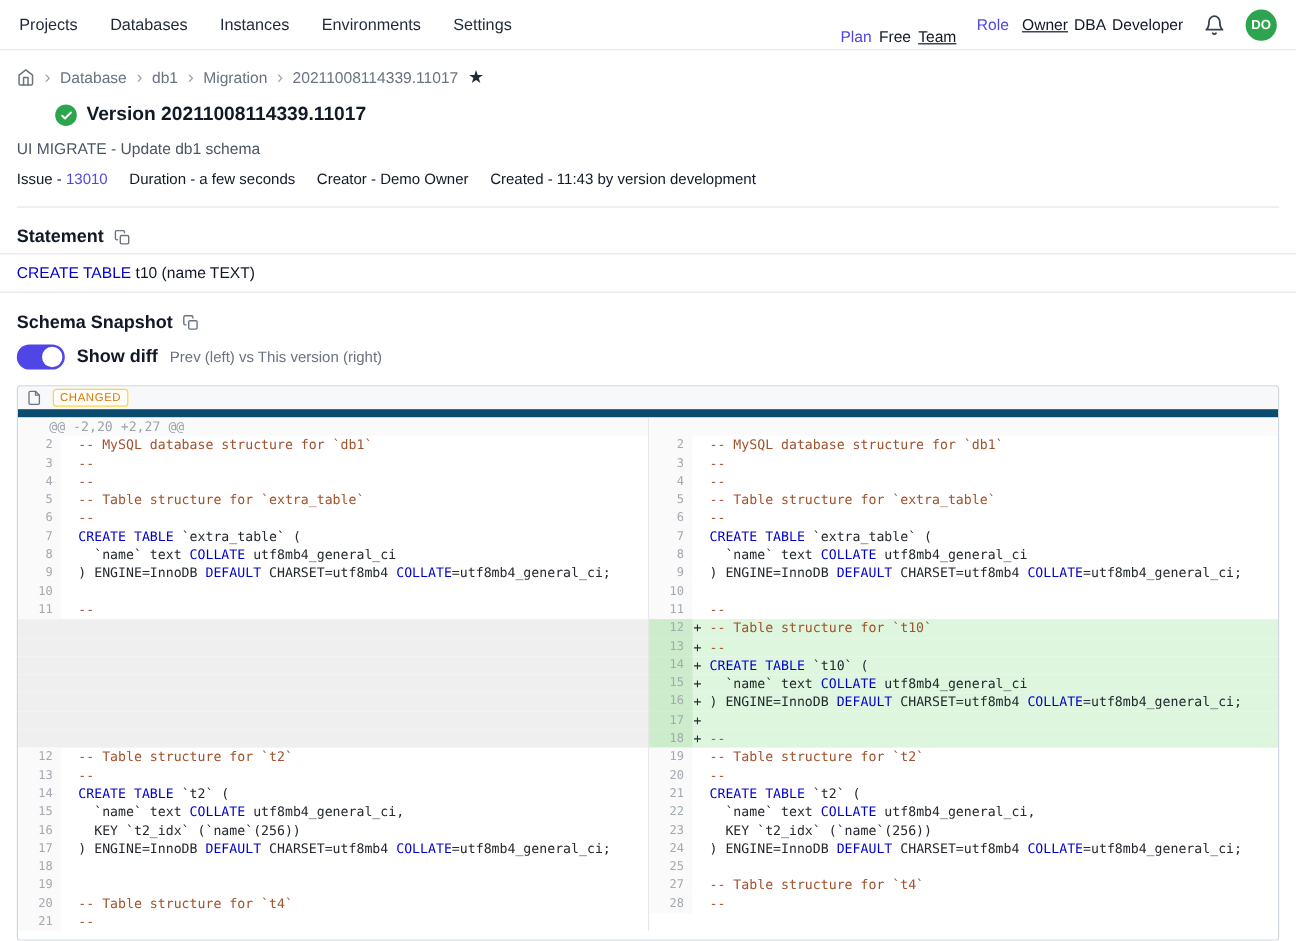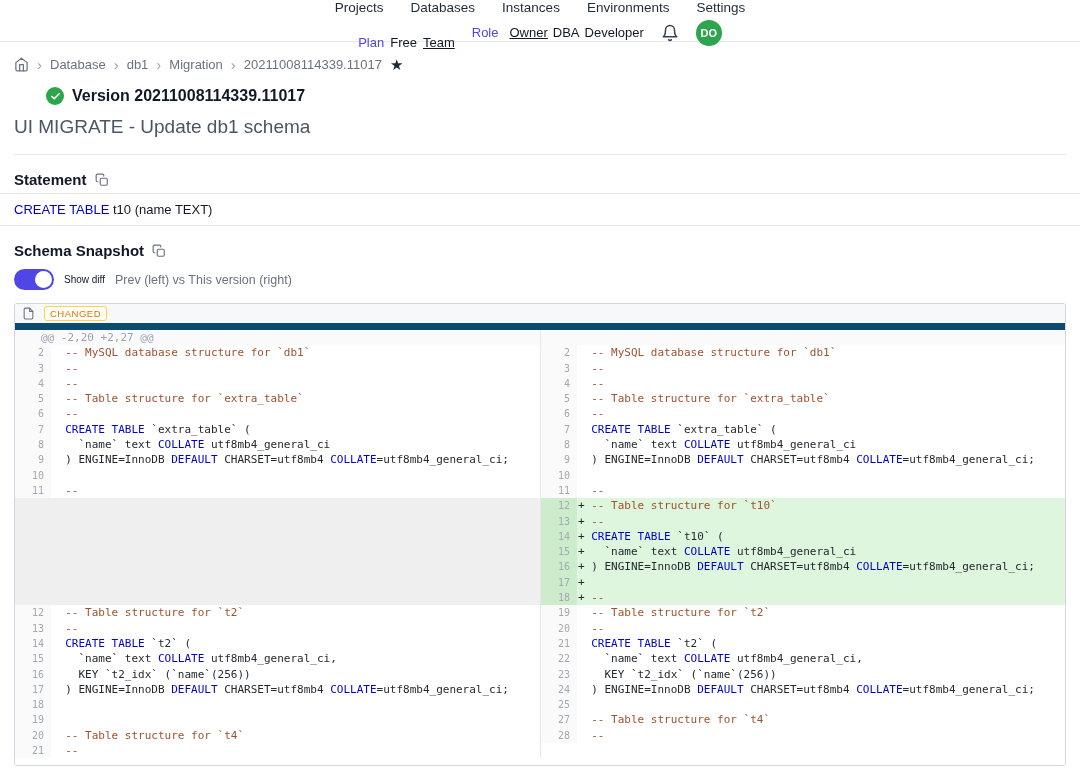--- a/index.html
+++ b/index.html
@@ -8,21 +8,21 @@
     font-family: "Liberation Sans", sans-serif;
     background: #ffffff;
     color: #111827;
     overflow: hidden;
   }
   a { text-decoration: none; color: inherit; cursor: pointer; }
 
   
   .topnav {
     height: 42px; display: flex; align-items: center; justify-content: space-between;
-    padding: 0 16px; border-bottom: 1px solid #e5e7eb; background: #fff; flex-direction: column;
+    padding: 0 16px; border-bottom: 1px solid #e5e7eb; background: #fff;
   }
   .nav-left { display: flex; gap: 27px; align-items: center; }
   .nav-item { font-size: 13.5px; font-weight: 500; color: #1f2937; }
   .nav-right { display: flex; align-items: center; gap: 17px; font-size: 13px; }
   .group { display: flex; align-items: flex-end; gap: 6px; }
   .accent { color: var(--accent, #4f46e5); }
   .u { text-decoration: underline; margin-top: 20px; }
   .role-item { color: #111827; margin-left: 5px; }
   .role-item.active { text-decoration: underline; }
   .bell-wrap { display: flex; align-items: center; }
@@ -49,21 +49,21 @@
 
   .version-row { margin-top: 13px; display: flex; align-items: center; gap: 8px; padding-left: 32px; }
   .check {
     width: 18px; height: 18px; border-radius: 50%;
     background: var(--success, #2da44e);
     display: flex; align-items: center; justify-content: center; flex: 0 0 18px;
   }
   .check svg { width: 11px; height: 11px; display: block; }
   .version-row h1 { font-size: 16px; font-weight: 700; color: #111827; }
 
-  .subtitle { margin-top: 11px; font-size: 19px; color: #4b5563; }
+  .subtitle { margin-top: 11px; font-size: 13px; color: #4b5563; }
   .meta { margin-top: 11px; font-size: 12.5px; color: #111827; display: flex; gap: 18px; }
   .meta-link { color: var(--accent, #4f46e5); }
 
   .divider { margin-top: 16px; border: 0; border-top: 1px solid #e5e7eb; }
 
   .section-head { margin-top: 16px; display: flex; align-items: center; gap: 8px; }
   .section-head h2 { font-size: 15px; font-weight: 700; color: #111827; }
   .copy-icon { display: flex; cursor: pointer; }
   .copy-icon svg { width: 14px; height: 14px; display: block; }
 
@@ -76,21 +76,21 @@
 
   .toggle-row { margin-top: 10px; display: flex; align-items: center; gap: 10px; }
   .toggle {
     width: 40px; height: 21px; border-radius: 11px;
     background: var(--accent, #4f46e5); position: relative; cursor: pointer; flex: 0 0 40px;
   }
   .toggle .knob {
     position: absolute; top: 2px; right: 2px; width: 17px; height: 17px;
     border-radius: 50%; background: #fff;
   }
-  .toggle-label { font-size: 10px; font-weight: 400; color: #111827; }
+  .toggle-label { font-size: 15px; font-weight: 700; color: #111827; }
   .toggle-hint { font-size: 12.5px; color: #6b7280; }
 
   
   .diff { margin-top: 13px; border: 1px solid #d0d7de; border-radius: 3px; overflow: hidden; }
   .diff-header {
     height: 26px; background: #f6f8fa; border-bottom: 7px solid #0c4a6e;
     display: flex; align-items: center; gap: 9px; padding: 0 7px;
   }
   .file-icon { display: flex; }
   .file-icon svg { width: 13px; height: 13px; display: block; }
@@ -176,20 +176,26 @@
     <span class="check">
       <svg viewBox="0 0 24 24" fill="none" stroke="#ffffff" stroke-width="3.5" stroke-linecap="round" stroke-linejoin="round">
           <polyline points="20 6 9 17 4 12"></polyline>
         </svg>
     </span>
     <h1>Version 20211008114339.11017</h1>
   </div>
 
   <div class="subtitle">UI MIGRATE - Update db1 schema</div>
 
+  <div class="meta" id="meta-list">
+      <span class="meta-item">Issue - <a class="meta-link">13010</a></span>
+      <span class="meta-item">Duration - a few seconds</span>
+      <span class="meta-item">Creator - Demo Owner</span>
+      <span class="meta-item">Created - 11:43 by version development</span>
+    </div>
 
   <hr class="divider">
 
   <div class="section-head">
     <h2>Statement</h2>
     <span class="copy-icon">
       <svg viewBox="0 0 24 24" fill="none" stroke="#6b7280" stroke-width="2" stroke-linecap="round" stroke-linejoin="round">
           <rect x="9" y="9" width="12" height="12" rx="2"></rect>
           <path d="M5 15H4a2 2 0 0 1-2-2V4a2 2 0 0 1 2-2h9a2 2 0 0 1 2 2v1"></path>
         </svg>

